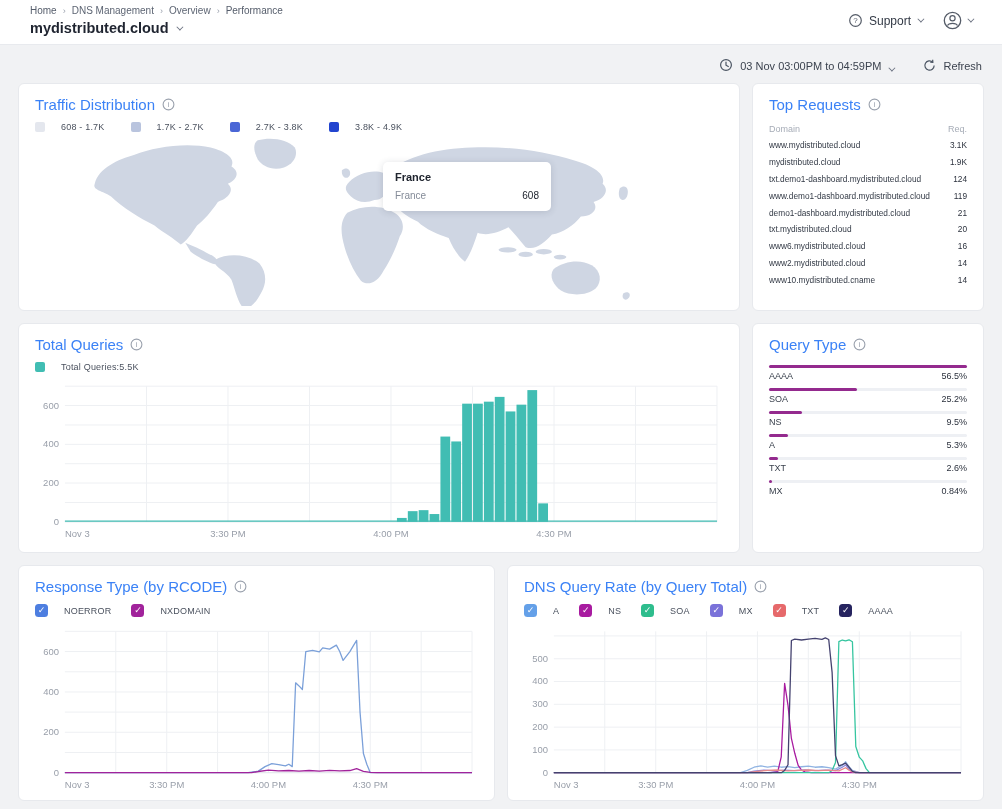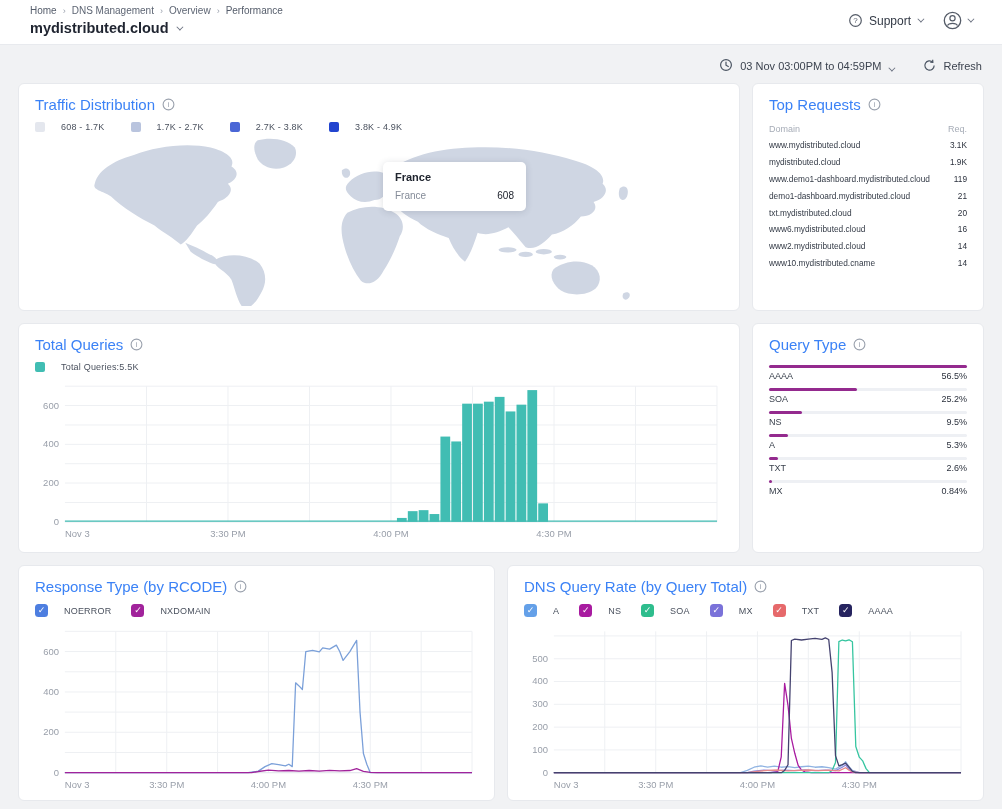--- a/index.html
+++ b/index.html
@@ -44,21 +44,21 @@
   .cbx::after{content:"\2713"}
   .lg-label{font-size:9px;color:#4a515e;letter-spacing:.2px}
 
   
   svg.chart{width:100%;margin-top:6px}
   svg.chart text{font-family:"Liberation Sans",sans-serif;font-size:9.5px;fill:#989ea9}
 
   
   .map-wrap{position:relative;height:172px;margin-top:2px}
   svg.map{position:absolute;inset:0;width:100%;height:100%}
-  .map-tip{position:absolute;left:348px;top:28px;width:143px;background:#fff;border-radius:5px;box-shadow:0 1px 7px rgba(40,50,70,.16);padding:9px 12px 10px 12px}
+  .map-tip{position:absolute;left:348px;top:28px;width:168px;background:#fff;border-radius:5px;box-shadow:0 1px 7px rgba(40,50,70,.16);padding:9px 12px 10px 12px}
   .tip-title{font-size:11px;font-weight:bold;color:#20252f}
   .tip-row{display:flex;justify-content:space-between;margin-top:7px;font-size:10px}
   .tip-row .k{color:#848b98}.tip-row .v{color:#20252f}
 
   
   .tr-head{display:flex;justify-content:space-between;font-size:9px;color:#a6acb7;margin:11px 0 3px 0}
   .tr-row{display:flex;justify-content:space-between;align-items:center;padding:3.4px 0}
   .tr-domain{font-size:8.3px;color:#333a46}
   .tr-count{font-size:8.3px;color:#2b313d}
 
@@ -198,20 +198,24 @@
         <span>Req.</span>
       </div>
       <div id="tr-rows">
   <div class="tr-row">
     <span class="tr-domain">www.mydistributed.cloud</span>
     <span class="tr-count">3.1K</span>
   </div>
   <div class="tr-row">
     <span class="tr-domain">mydistributed.cloud</span>
     <span class="tr-count">1.9K</span>
+  </div>
+  <div class="tr-row">
+    <span class="tr-domain">txt.demo1-dashboard.mydistributed.cloud</span>
+    <span class="tr-count">124</span>
   </div>
   <div class="tr-row">
     <span class="tr-domain">www.demo1-dashboard.mydistributed.cloud</span>
     <span class="tr-count">119</span>
   </div>
   <div class="tr-row">
     <span class="tr-domain">demo1-dashboard.mydistributed.cloud</span>
     <span class="tr-count">21</span>
   </div>
   <div class="tr-row">

